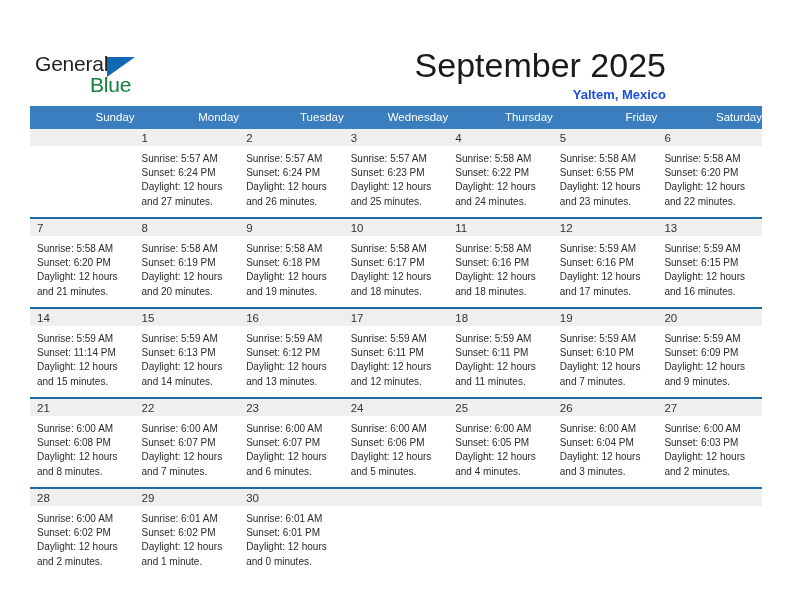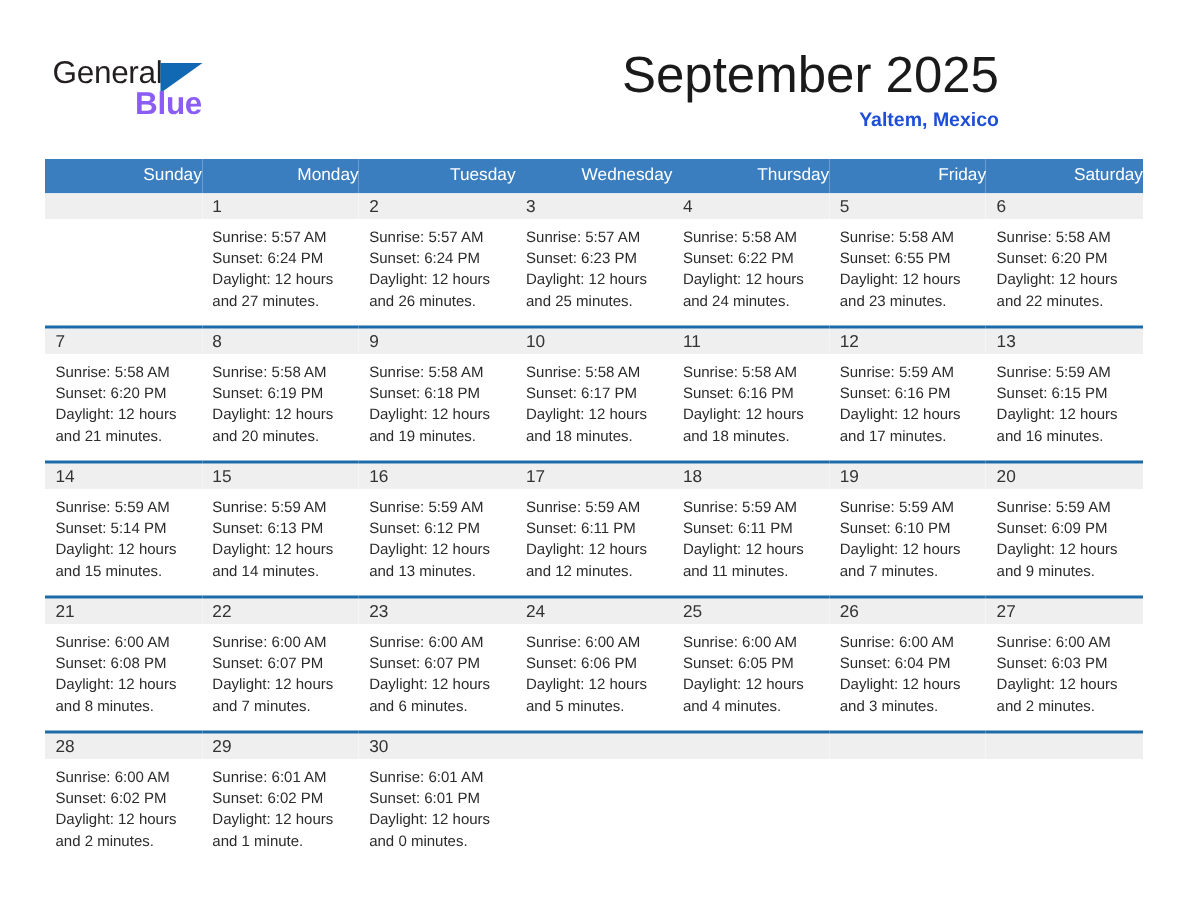--- a/index.html
+++ b/index.html
@@ -19,21 +19,21 @@
     position: relative;
     width: 792px;
     height: 612px;
     box-sizing: border-box;
   }
 
   
   .top-bar {
     position: absolute;
     left: 0;
-    top: 0;
+    top: 15px;
     width: 700px;
     height: 100px;
   }
   .logo {
     position: absolute;
     left: 35px;
     top: 38px;
     width: 120px;
     height: 48px;
   }
@@ -54,22 +54,22 @@
     width: 0;
     height: 0;
     border-left: 28px solid #1168b3;
     border-bottom: 20px solid transparent;
   }
   .logo-blue {
     position: absolute;
     left: 55px;
     top: 21px;
     font-size: 21px;
-    font-weight: 700;
-    color: #8b5cf6;
+    font-weight: 400;
+    color: #15803d;
     letter-spacing: -0.2px;
     line-height: 22px;
   }
 
   .title-block {
     position: absolute;
     right: 34px;
     top: 34px;
     text-align: right;
   }
@@ -315,21 +315,21 @@
               <div>Daylight: 12 hours</div>
               <div>and 16 minutes.</div>
             </div>
           </td>
         </tr>
         <tr>
           <td>
             <div class="daynum-strip">14</div>
             <div class="cell-body">
               <div>Sunrise: 5:59 AM</div>
-              <div>Sunset: 5:14 PM</div>
+              <div>Sunset: 11:14 PM</div>
               <div>Daylight: 12 hours</div>
               <div>and 15 minutes.</div>
             </div>
           </td>
           <td>
             <div class="daynum-strip">15</div>
             <div class="cell-body">
               <div>Sunrise: 5:59 AM</div>
               <div>Sunset: 6:13 PM</div>
               <div>Daylight: 12 hours</div>

